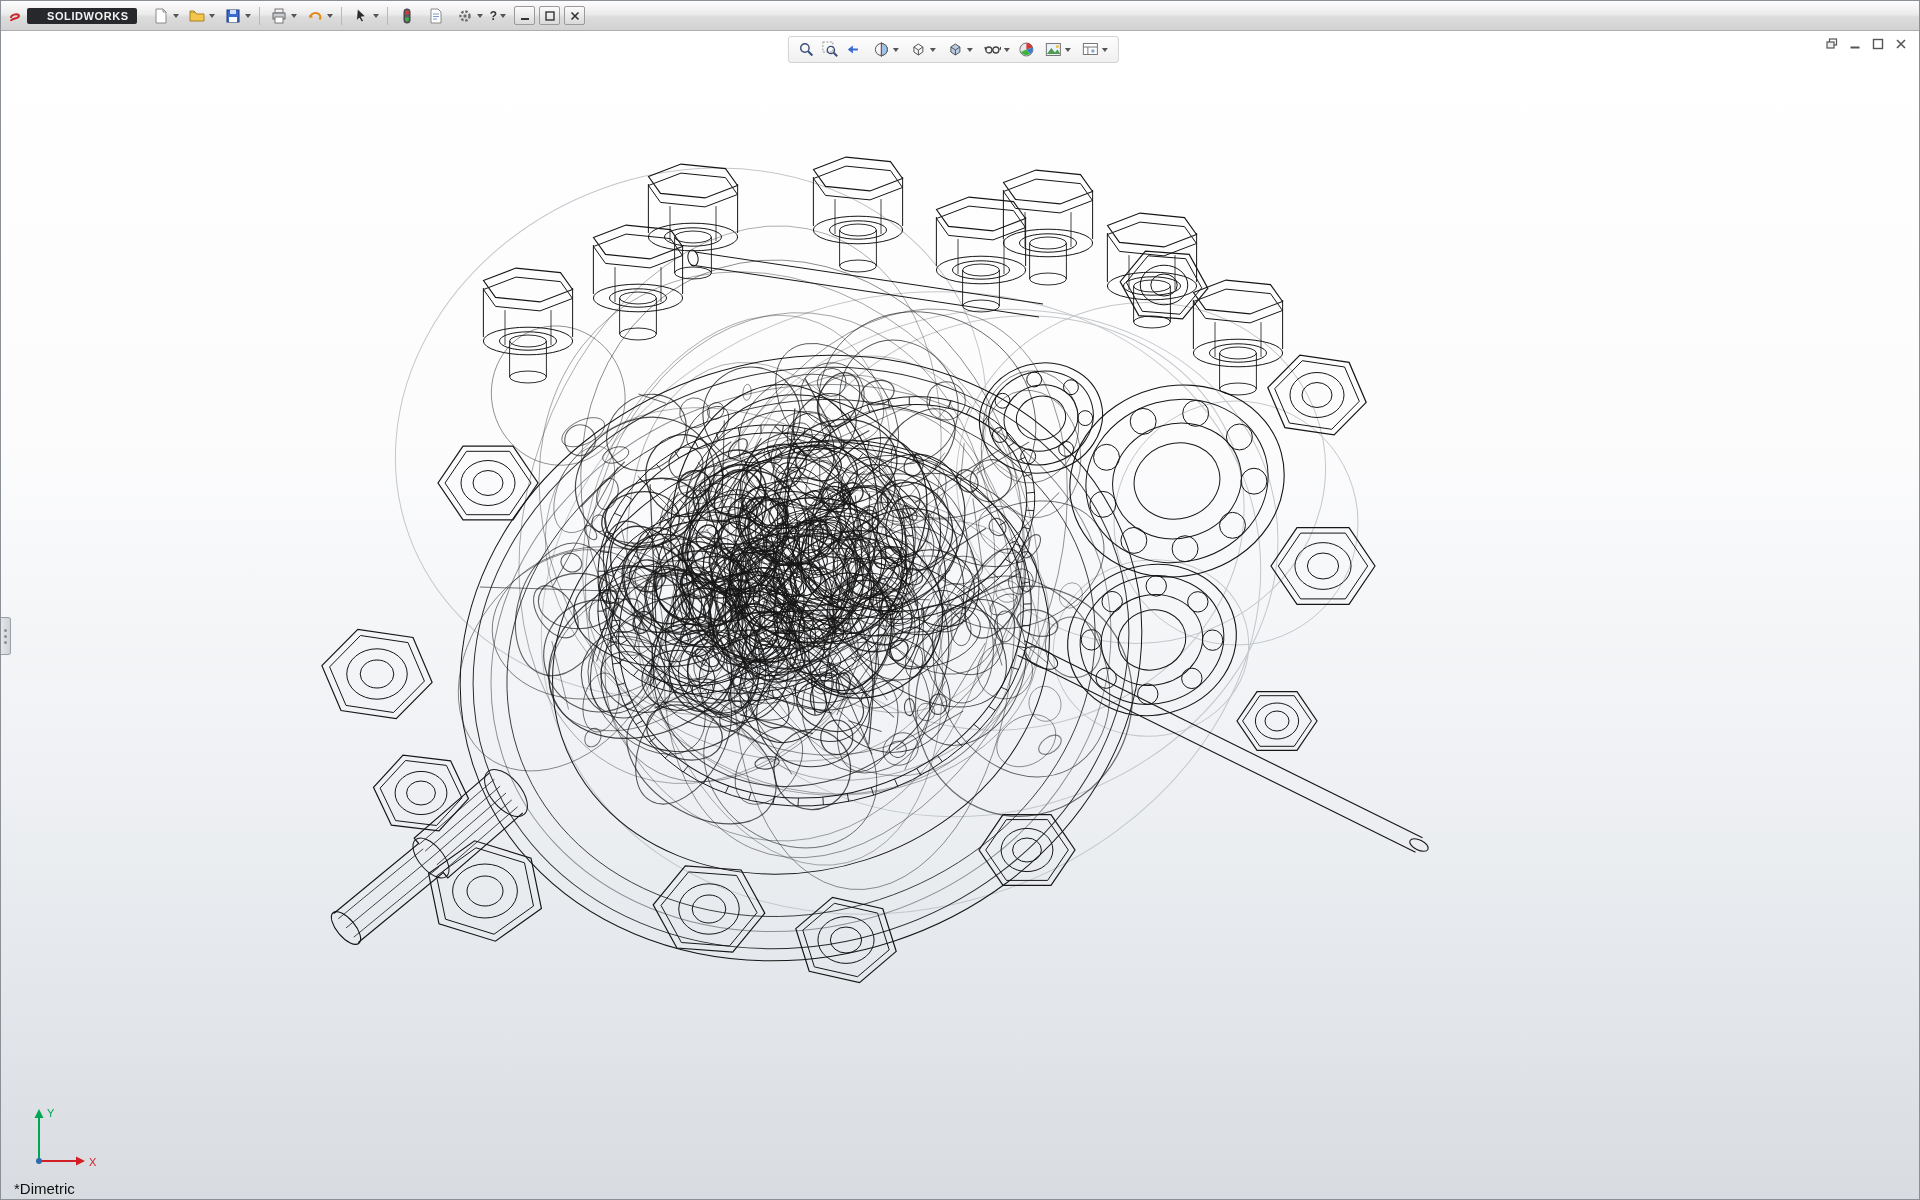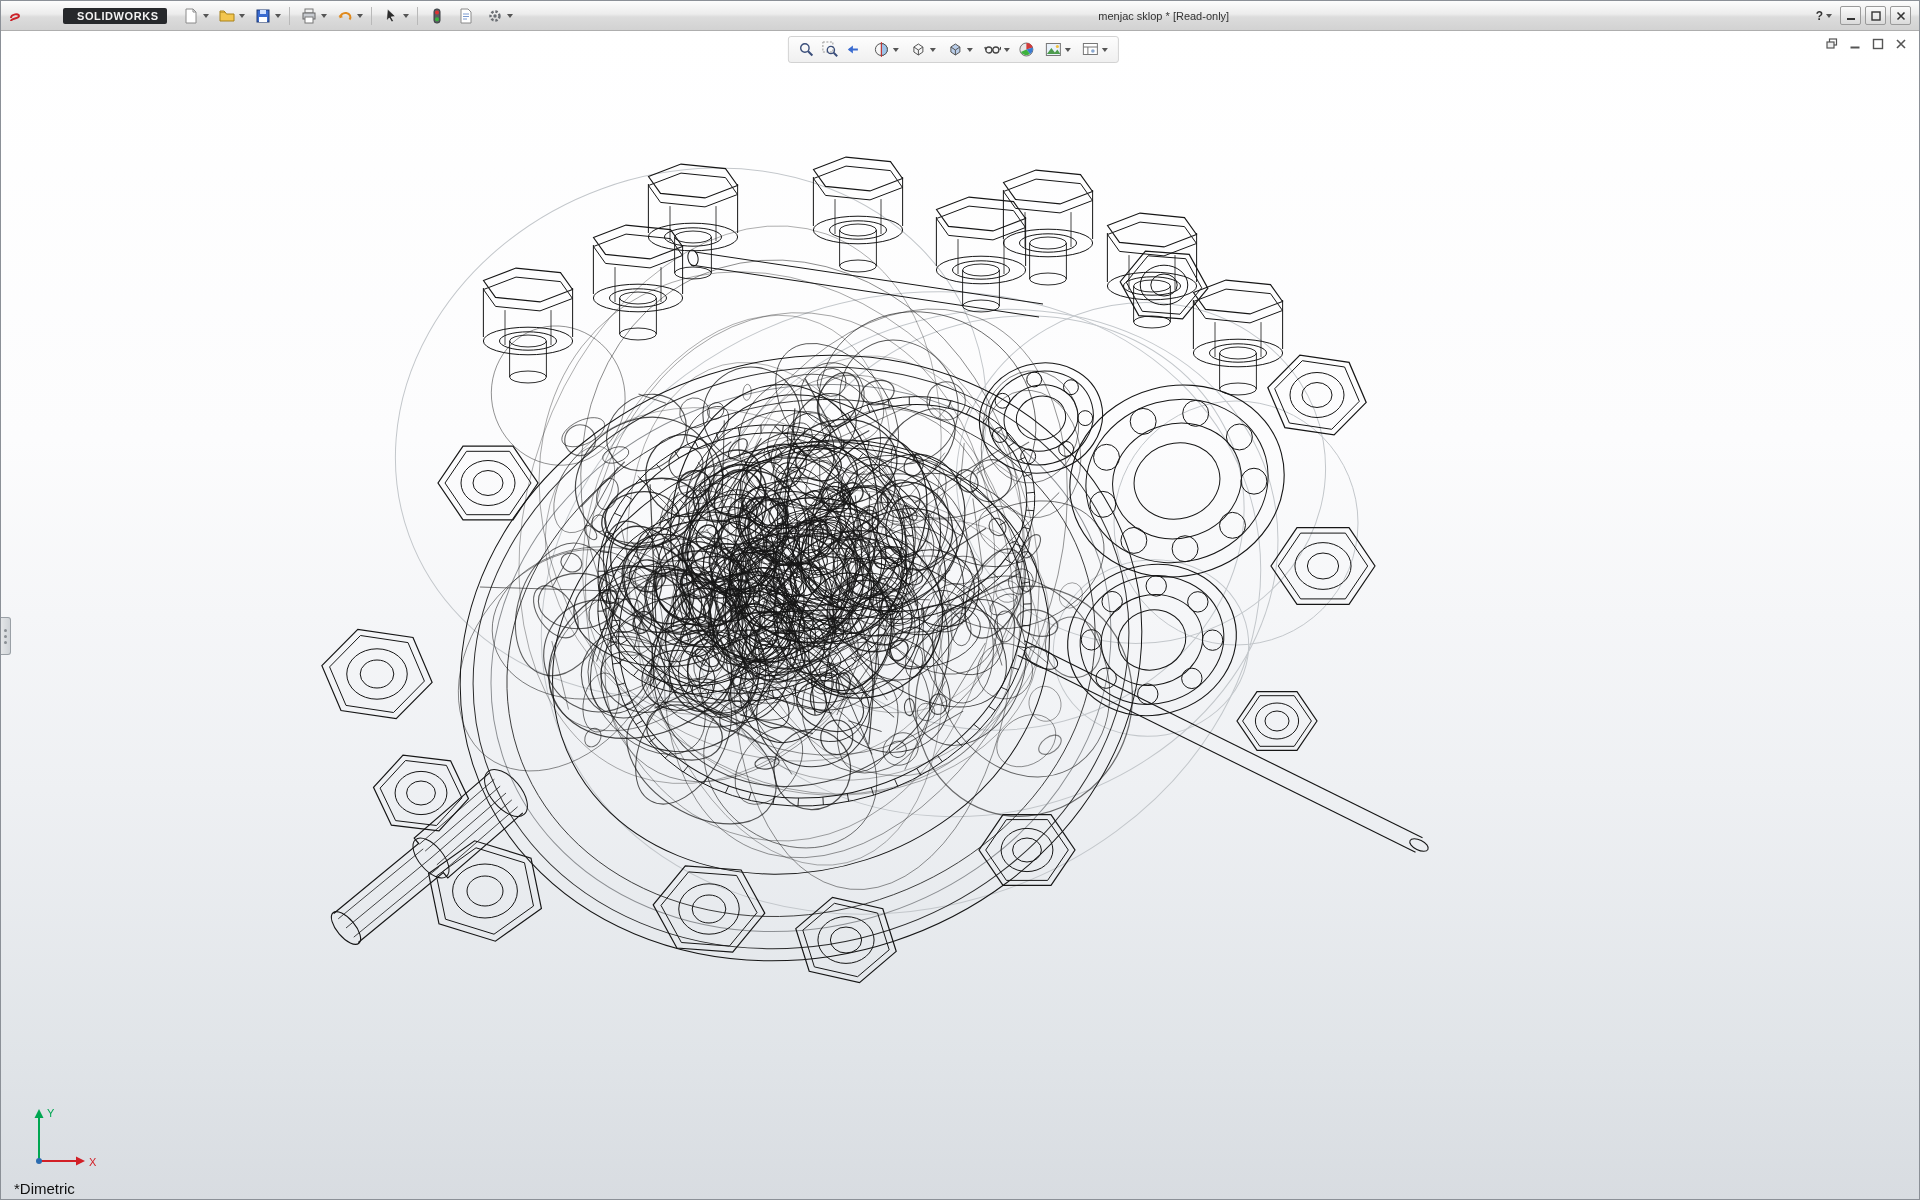--- a/index.html
+++ b/index.html
@@ -2,21 +2,21 @@
 <html><head>
 <meta charset="utf-8">
 <style>
   html,body{margin:0;padding:0;}
   body{width:1920px;height:1200px;overflow:hidden;font-family:"Liberation Sans",sans-serif;background:#c9ced3;}
   .app{position:relative;width:1920px;height:1200px;box-sizing:border-box;border:1px solid #8b9097;display:flex;flex-direction:column;background:#fff;}
 
   
   .titlebar{height:29px;flex:0 0 29px;display:flex;align-items:center;background:linear-gradient(180deg,#fdfdfd,#ececec 45%,#dcdcdc 55%,#d2d2d2);border-bottom:1px solid #aeaeae;position:relative;}
   .logo{display:flex;align-items:center;gap:5px;padding:0 10px 0 7px;}
-  .logo-badge{display:flex;align-items:center;gap:4px;background:#26282b;border-radius:2px;padding:2px 8px 2px 14px;margin-left:36px;}
+  .logo-badge{display:flex;align-items:center;gap:4px;background:#26282b;border-radius:2px;padding:2px 8px 2px 20px;}
   .logo-text{color:#f3f3f3;font-size:11px;font-weight:bold;letter-spacing:.6px;}
   .tb-icons{display:flex;align-items:center;gap:1px;}
   .tgroup{display:flex;align-items:center;padding:0 3px;}
   .tbtn{width:22px;height:22px;display:flex;align-items:center;justify-content:center;border-radius:2px;}
   .caret{width:0;height:0;border-left:3px solid transparent;border-right:3px solid transparent;border-top:4px solid #555;margin-left:1px;}
   .vsep{width:1px;height:18px;background:#b9b9b9;margin:0 4px;}
   .title-center{flex:1;text-align:center;font-size:11px;color:#333;white-space:nowrap;overflow:hidden;}
   .tb-right{display:flex;align-items:center;gap:4px;padding-right:8px;}
   .helpbtn{display:flex;align-items:center;gap:2px;font-size:12px;font-weight:bold;color:#333;padding:0 4px;}
   .winbtn{width:19px;height:17px;display:flex;align-items:center;justify-content:center;background:linear-gradient(#fbfbfb,#dadada);border:1px solid #9a9a9a;border-radius:2px;}
@@ -134,21 +134,20 @@
         <span class="tbtn">
             <svg width="16" height="16" viewBox="0 0 16 16">
               <circle cx="8" cy="8" r="4.5" fill="none" stroke="#6a6e73" stroke-width="2.4" stroke-dasharray="2.4 1.8"></circle>
               <circle cx="8" cy="8" r="1.7" fill="#6a6e73"></circle>
             </svg>
           </span>
         <span class="caret"></span>
       </div>
     </div>
 
-    <div class="title-center">menjac sklop * [Read-only]</div>
 
     <div class="tb-right">
       <span class="helpbtn">
           <span>?</span>
           <span class="caret"></span>
         </span>
       <span class="winbtn">
           <svg width="10" height="10" viewBox="0 0 10 10">
             <line x1="1" y1="8" x2="9" y2="8" stroke="#333" stroke-width="2"></line>
           </svg>

